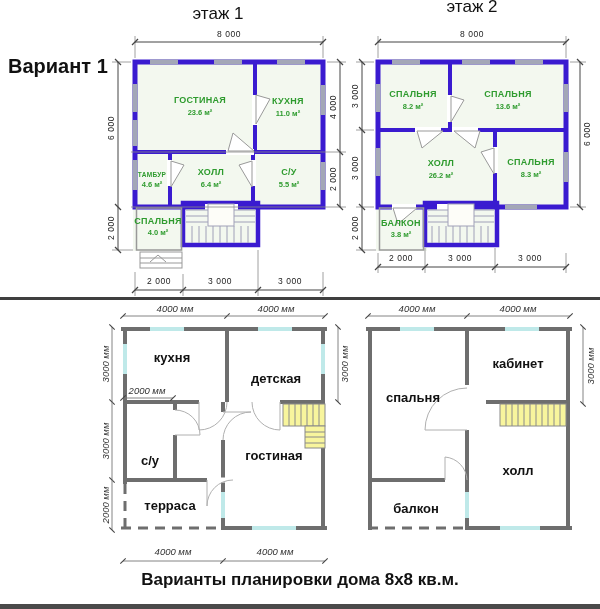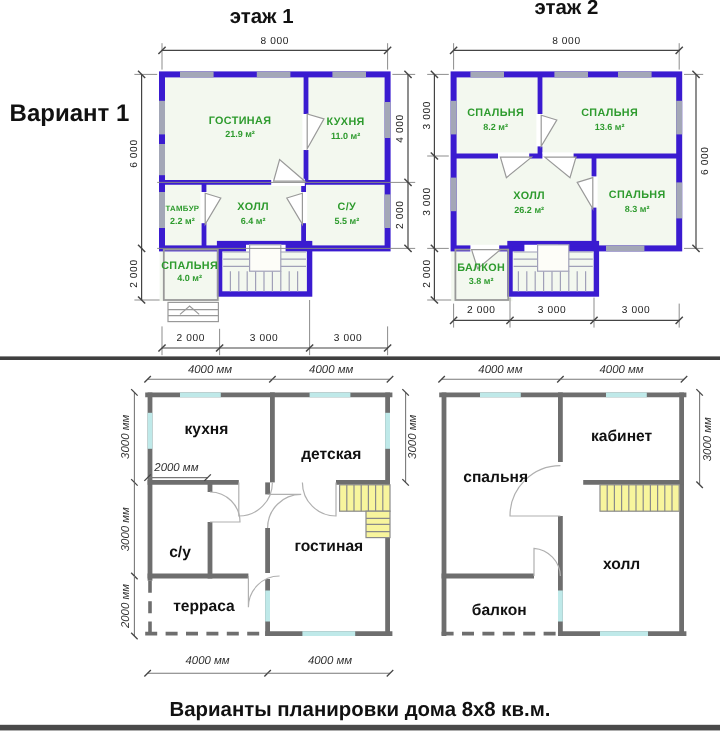--- a/index.html
+++ b/index.html
@@ -1,22 +1,22 @@
 <!DOCTYPE html>
 <html><head>
 <meta charset="utf-8">
 <style>
   html,body{margin:0;padding:0;background:#fff;}
   #canvas{position:relative;width:600px;height:609px;background:#ffffff;overflow:hidden;
           font-family:"Liberation Sans", sans-serif;}
   .abs{position:absolute;}
   .ctr{transform:translate(-50%,-50%);white-space:nowrap;}
   .vctr{transform:translate(-50%,-50%) rotate(-90deg);white-space:nowrap;}
-  .title{font-weight:bold;font-size:17px;color:#111;}
-  .variant{font-weight:bold;font-size:20px;color:#111;white-space:nowrap;margin-top:29px;}
+  .title{font-weight:normal;font-size:17px;color:#111;}
+  .variant{font-weight:bold;font-size:20px;color:#111;white-space:nowrap;}
   .caption{font-weight:bold;font-size:17px;color:#111;}
   .rname{color:#2e9b2e;font-weight:bold;font-size:9px;letter-spacing:.3px;text-align:center;}
   .rname.small{font-size:6.5px;}
   .rarea{color:#2e9b2e;font-weight:bold;font-size:7.5px;text-align:center;}
   .dim1{font-size:8.5px;color:#222;letter-spacing:.5px;}
   .dim2{font-size:9.5px;color:#333;font-style:italic;}
   .v2room{font-weight:bold;font-size:13px;color:#111;}
   .divider{position:absolute;left:0;width:600px;height:3px;background:#3f3f3f;}
   .botbar{position:absolute;left:0;width:600px;height:5px;background:#4a4a4a;}
 </style>
@@ -241,29 +241,29 @@
         <line x1="467" y1="316" x2="570" y2="316" marker-end="url(#tk)"></line>
         <line x1="583" y1="327" x2="583" y2="404" marker-start="url(#tk)" marker-end="url(#tk)"></line>
       </g>
     </g>
   </svg>
 
   <div class="abs title ctr" style="left:218px;top:14px">этаж 1</div>
   <div class="abs title ctr" style="left:472px;top:7px">этаж 2</div>
   <div class="abs variant" style="left:8px;top:55px">Вариант 1</div>
   <div class="divider" style="top:297px"></div>
-  <div class="abs caption ctr" style="left:300px;top:592px">Варианты планировки дома 8х8 кв.м.</div>
+  <div class="abs caption ctr" style="left:300px;top:580px">Варианты планировки дома 8х8 кв.м.</div>
   <div class="botbar" style="top:604px"></div>
 
   <div class="abs rname ctr" style="left:200px;top:100px">ГОСТИНАЯ</div>
-  <div class="abs rarea ctr" style="left:200px;top:112px">21.9 м²</div>
+  <div class="abs rarea ctr" style="left:200px;top:112px">23.6 м²</div>
   <div class="abs rname ctr" style="left:288px;top:101px">КУХНЯ</div>
   <div class="abs rarea ctr" style="left:288px;top:113px">11.0 м²</div>
   <div class="abs rname small ctr" style="left:152px;top:174px">ТАМБУР</div>
-  <div class="abs rarea ctr" style="left:152px;top:184px">2.2 м²</div>
+  <div class="abs rarea ctr" style="left:152px;top:184px">4.6 м²</div>
   <div class="abs rname ctr" style="left:211px;top:172px">ХОЛЛ</div>
   <div class="abs rarea ctr" style="left:211px;top:184px">6.4 м²</div>
   <div class="abs rname ctr" style="left:289px;top:172px">С/У</div>
   <div class="abs rarea ctr" style="left:289px;top:184px">5.5 м²</div>
   <div class="abs rname ctr" style="left:158px;top:221px">СПАЛЬНЯ</div>
   <div class="abs rarea ctr" style="left:158px;top:232px">4.0 м²</div>
 
   <div class="abs dim1 ctr" style="left:229px;top:34px">8 000</div>
   <div class="abs dim1 vctr" style="left:111px;top:128px">6 000</div>
   <div class="abs dim1 vctr" style="left:111px;top:228px">2 000</div>

